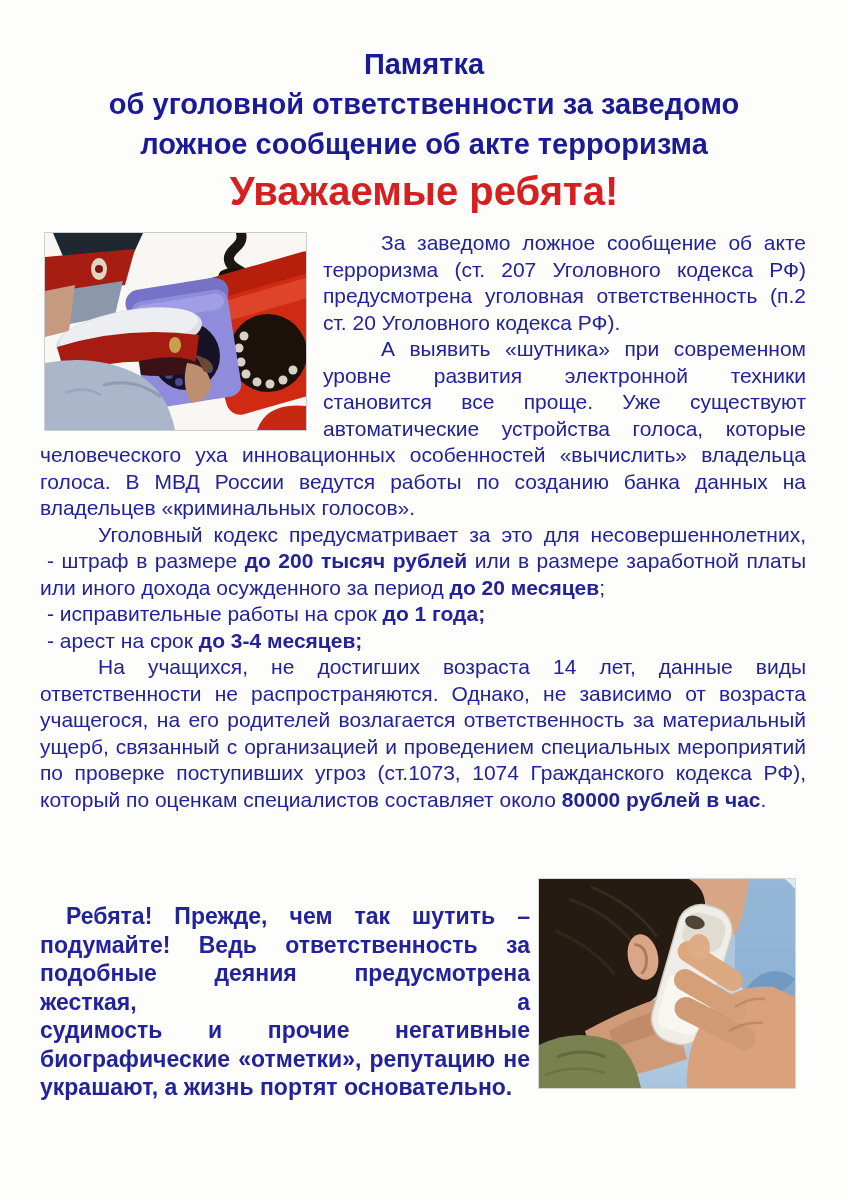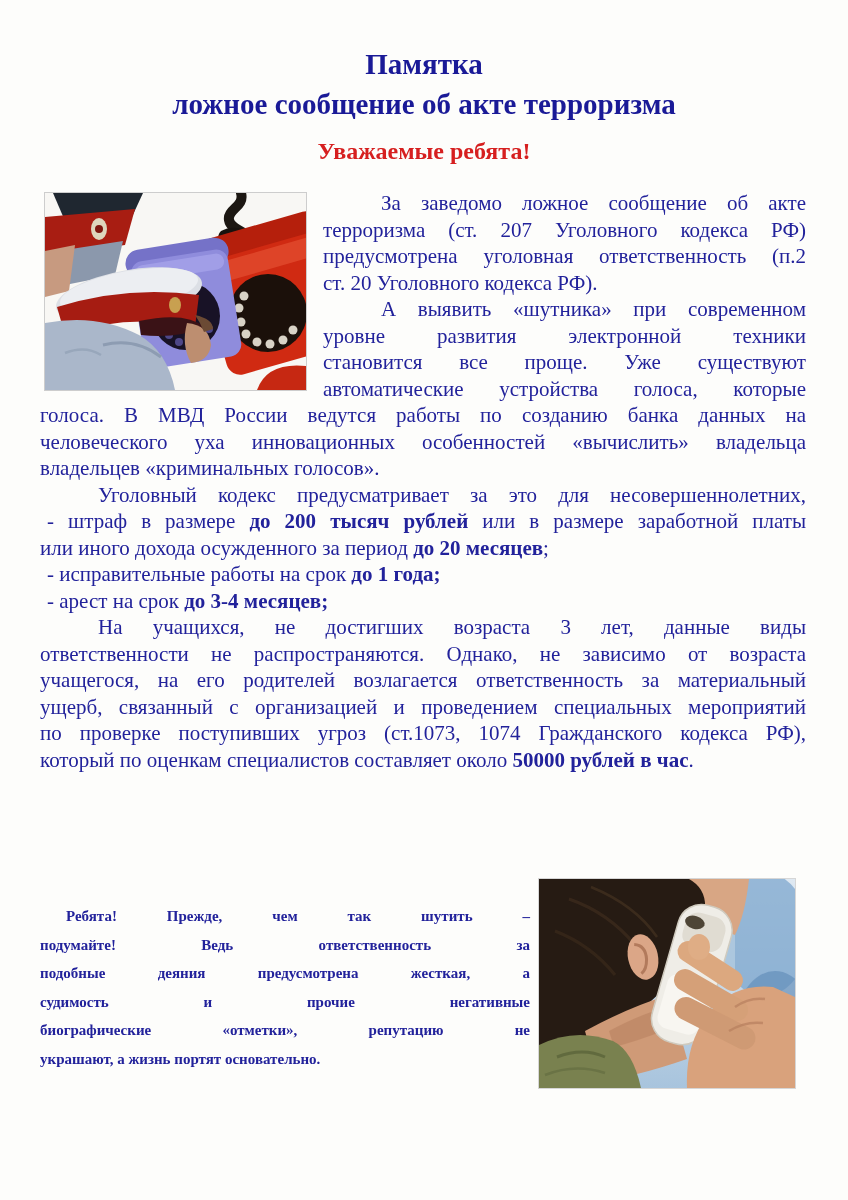--- a/index.html
+++ b/index.html
@@ -1,36 +1,36 @@
 <!DOCTYPE html>
 <html style="--title_blue: #1a1a97; --body_blue: #22229b; --accent_red: #d61f1f;"><head>
 <meta charset="utf-8">
 <style>
   html,body { margin:0; padding:0; background:#ffffff; }
   .page {
     position:relative;
     width:848px; height:1200px;
     background:#fdfdfb;
     overflow:hidden;
-    font-family:Liberation Serif, serif;
+    font-family:Liberation Sans, sans-serif;
     color:var(--body_blue,#22229b);
   }
   .title {
     padding-top:44px;
     text-align:center;
     font-weight:bold;
     font-size:29px;
     line-height:40px;
     color:var(--title_blue,#1a1a97);
   }
   .greeting {
     margin-top:6px;
     text-align:center;
     font-weight:bold;
-    font-size:24px;
+    font-size:40px;
     line-height:42px;
     color:var(--accent_red,#d61f1f);
   }
   .content {
     margin:18px 42px 0 40px;
     font-size:21px;
     line-height:26.5px;
   }
   .photo-frame {
     background:#f8f7f4;
@@ -51,39 +51,40 @@
     position:absolute;
     top:878px; left:40px;
     width:766px;
     display:flex;
     align-items:flex-start;
   }
   .bottom-text {
     width:490px;
     padding-top:24px;
     font-weight:bold;
-    font-size:15px;
+    font-size:23px;
     line-height:28.5px;
     color:var(--body_blue,#22229b);
   }
   .bottom-text .ln.ind2 { text-indent:26px; }
   .photo-frame.right {
     width:256px; height:209px;
     margin-left:8px;
     border-color:#d6d6d6;
   }
   b { font-weight:bold; }
 </style>
 </head>
 <body>
 
 <div class="page">
 
   <div class="title">
     <div>Памятка</div>
+    <div>об уголовной ответственности за заведомо</div>
     <div>ложное сообщение об акте терроризма</div>
   </div>
 
   <div class="greeting">Уважаемые ребята!</div>
 
   <div class="content">
 
     <div class="photo-frame left">
       <svg viewBox="0 0 261 197" xmlns="http://www.w3.org/2000/svg">
         <rect width="261" height="197" fill="#f8f7f4"></rect>
@@ -153,37 +154,37 @@
 
     <div class="ln ind">За заведомо ложное сообщение об акте</div>
     <div class="ln">терроризма (ст. 207 Уголовного кодекса РФ)</div>
     <div class="ln">предусмотрена уголовная ответственность (п.2</div>
     <div class="ln last">ст. 20 Уголовного кодекса РФ).</div>
     <div class="ln ind">А выявить «шутника» при современном</div>
     <div class="ln">уровне развития электронной техники</div>
     <div class="ln">становится все проще. Уже существуют</div>
     <div class="ln">автоматические устройства голоса, которые</div>
 
+    <div class="ln">человеческого уха инновационных особенностей «вычислить» владельца</div>
     <div class="ln">голоса. В МВД России ведутся работы по созданию банка данных на</div>
-    <div class="ln">человеческого уха инновационных особенностей «вычислить» владельца</div>
     <div class="ln last">владельцев «криминальных голосов».</div>
 
     <div class="ln ind">Уголовный кодекс предусматривает за это для несовершеннолетних,</div>
 
     <div class="ln li"><span>- штраф в размере </span><b>до 200 тысяч рублей</b><span> или в размере заработной платы</span></div>
     <div class="ln last"><span>или иного дохода осужденного за период </span><b>до 20 месяцев</b><span>;</span></div>
     <div class="ln last li"><span>- исправительные работы на срок </span><b>до 1 года;</b></div>
     <div class="ln last li"><span>- арест на срок </span><b>до 3-4 месяцев;</b></div>
 
-    <div class="ln ind">На учащихся, не достигших возраста 3 лет, данные виды</div>
+    <div class="ln ind">На учащихся, не достигших возраста 14 лет, данные виды</div>
     <div class="ln">ответственности не распространяются. Однако, не зависимо от возраста</div>
     <div class="ln">учащегося, на его родителей возлагается ответственность за материальный</div>
     <div class="ln">ущерб, связанный с организацией и проведением специальных мероприятий</div>
     <div class="ln">по проверке поступивших угроз (ст.1073, 1074 Гражданского кодекса РФ),</div>
-    <div class="ln last"><span>который по оценкам специалистов составляет около </span><b>50000 рублей в час</b><span>.</span></div>
+    <div class="ln last"><span>который по оценкам специалистов составляет около </span><b>80000 рублей в час</b><span>.</span></div>
 
   </div>
 
   <div class="bottom">
     <div class="bottom-text">
       <div class="ln ind2">Ребята! Прежде, чем так шутить –</div>
       <div class="ln">подумайте! Ведь ответственность за</div>
       <div class="ln">подобные деяния предусмотрена жесткая, а</div>
       <div class="ln">судимость и прочие негативные</div>
       <div class="ln">биографические «отметки», репутацию не</div>

